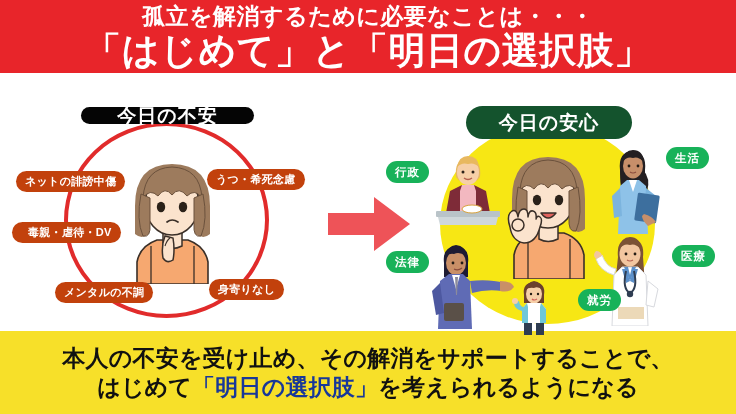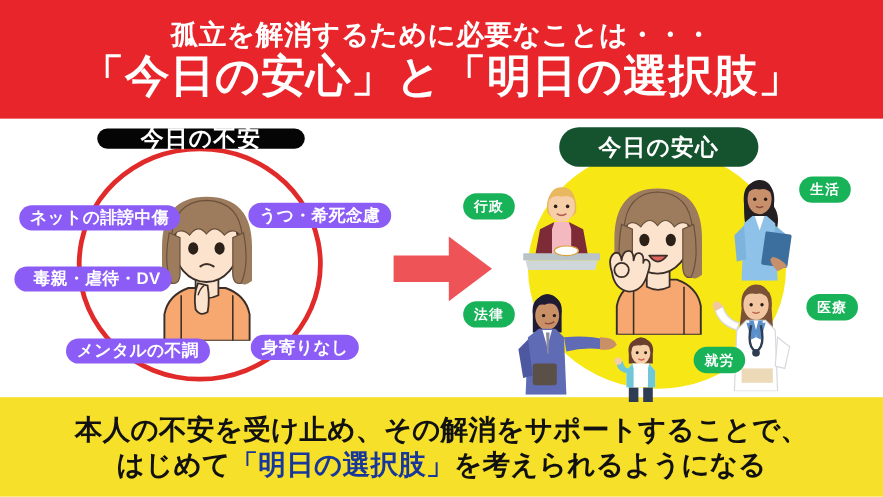--- a/index.html
+++ b/index.html
@@ -6,21 +6,21 @@
   body{
     width:736px;height:414px;overflow:hidden;
     background:#ffffff;
     font-family:"Liberation Sans","DejaVu Sans",sans-serif;
     -webkit-font-smoothing:antialiased;
   }
   #slide{position:relative;width:736px;height:414px;background:#fff;overflow:hidden;}
 
   
   .header{
-    position:absolute;left:0;top:0;width:736px;height:99px;
+    position:absolute;left:0;top:0;width:736px;height:73px;
     background:#e8252a;
     display:flex;flex-direction:column;align-items:center;justify-content:center;
     box-sizing:border-box;padding-top:2px;
   }
   .header-sub{
     color:#ffffff;font-size:23px;font-weight:bold;letter-spacing:0.5px;
     line-height:1.05;margin-bottom:2px;white-space:nowrap;
   }
   .header-main{
     color:#ffffff;font-size:37px;font-weight:bold;letter-spacing:0.5px;
@@ -37,22 +37,22 @@
     border:4px solid #e12b2b;border-radius:50%;box-sizing:border-box;
   }
   .pill-title{
     position:absolute;left:81px;top:8px;width:173px;height:17px;
     background:#050505;border-radius:17px;
     display:flex;align-items:center;justify-content:center;
     color:#ffffff;font-size:19px;font-weight:bold;letter-spacing:1px;
     z-index:6;
   }
   .tag{
-    position:absolute;background:#8b5cf6;border-radius:12px;
-    color:#ffffff;font-size:14px;font-weight:bold;letter-spacing:0.3px;
+    position:absolute;background:#c2410c;border-radius:12px;
+    color:#ffffff;font-size:11px;font-weight:bold;letter-spacing:0.3px;
     display:flex;align-items:center;justify-content:center;
     padding:0 9px;height:21px;white-space:nowrap;z-index:6;
   }
   .tag.t0{left:16px;top:72px;}
   .tag.t1{left:12px;top:123px;padding-left:16px;}
   .tag.t2{left:55px;top:183px;}
   .tag.t3{left:207px;top:70px;}
   .tag.t4{left:212px;top:122px;}
   .tag.t5{left:209px;top:180px;}
 
@@ -108,21 +108,21 @@
   }
   .accent-blue{color:#17379a;margin-top:32px;}
 </style>
 </head>
 <body>
 
 <div id="slide">
 
   <div class="header">
     <div class="header-sub">孤立を解消するために必要なことは・・・</div>
-    <div class="header-main">「今日の安心」と「明日の選択肢」</div>
+    <div class="header-main">「はじめて」と「明日の選択肢」</div>
   </div>
 
   <div class="body-area">
 
     <div class="left-cluster">
 
       <div class="ring"></div>
 
       <div class="pill-title">今日の不安</div>
 

